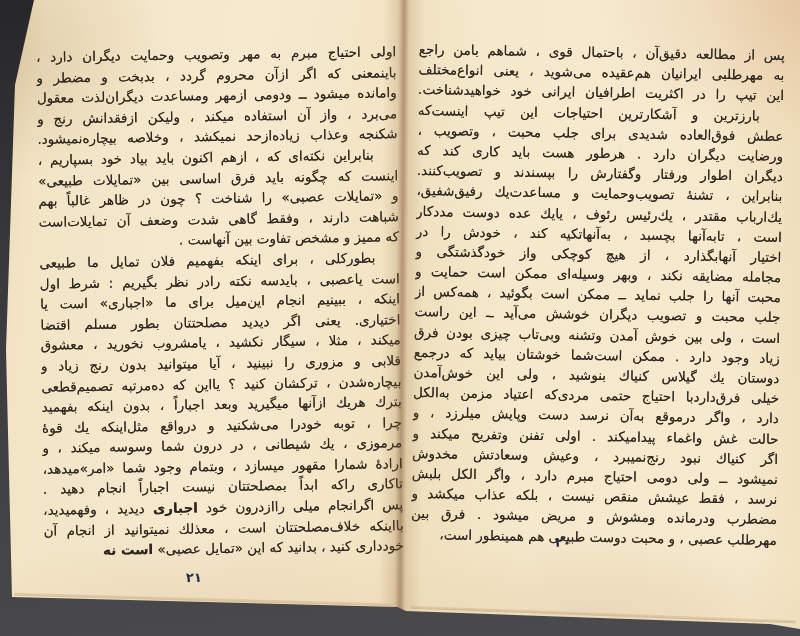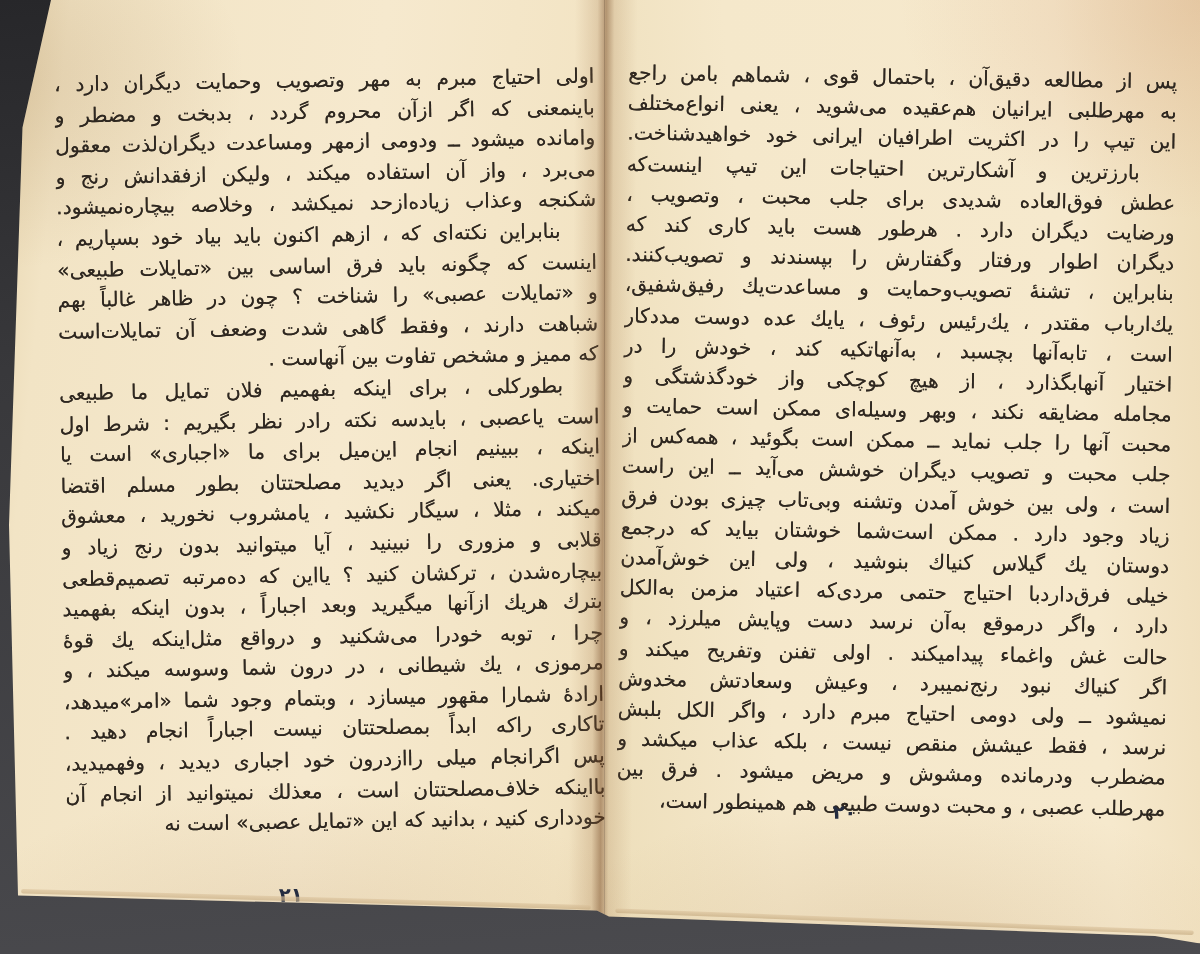--- a/index.html
+++ b/index.html
@@ -94,31 +94,31 @@
   .page-left  .line { height: 20.6px; line-height: 20.6px; }
   .page-right .line { height: 20.2px; line-height: 20.2px; }
   .line {
     text-align: justify;
     text-align-last: justify;
     overflow: hidden;
     white-space: normal;
   }
   .line.indent { padding-right: 24px; }
   .line.endline { text-align-last: right; }
-  .line b { font-weight: normal; }
+  .line b { font-weight: bold; }
   .page-number {
     position: absolute;
     direction: rtl;
     font-size: 13px;
     font-weight: bold;
     color: #242c40;
     letter-spacing: 1px;
   }
   .page-left .page-number {
-    left: 186px; top: 590px;
+    left: 186px; top: 570px;
     transform: rotate(-0.9deg);
   }
   .page-right .page-number {
     left: 152px; top: 535px;
     transform: rotate(0.95deg);
   }
 </style>
 </head>
 <body>
 

